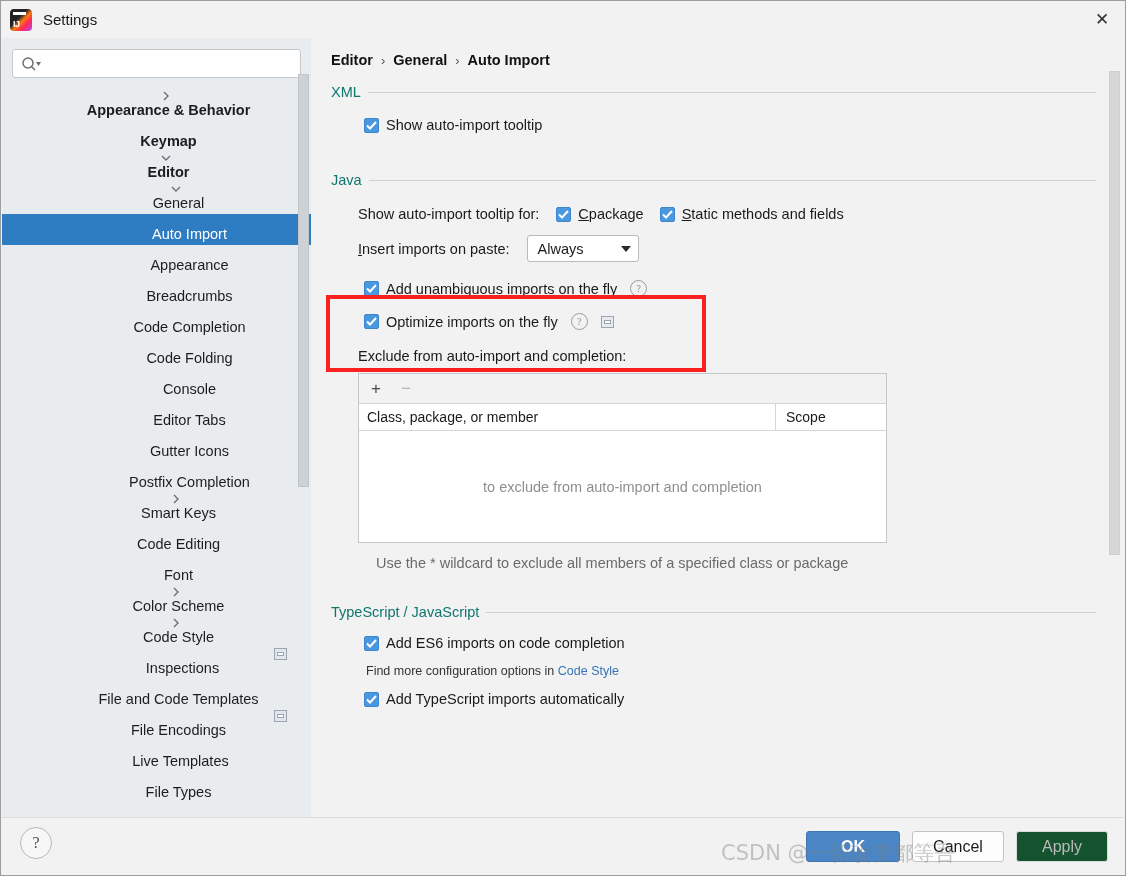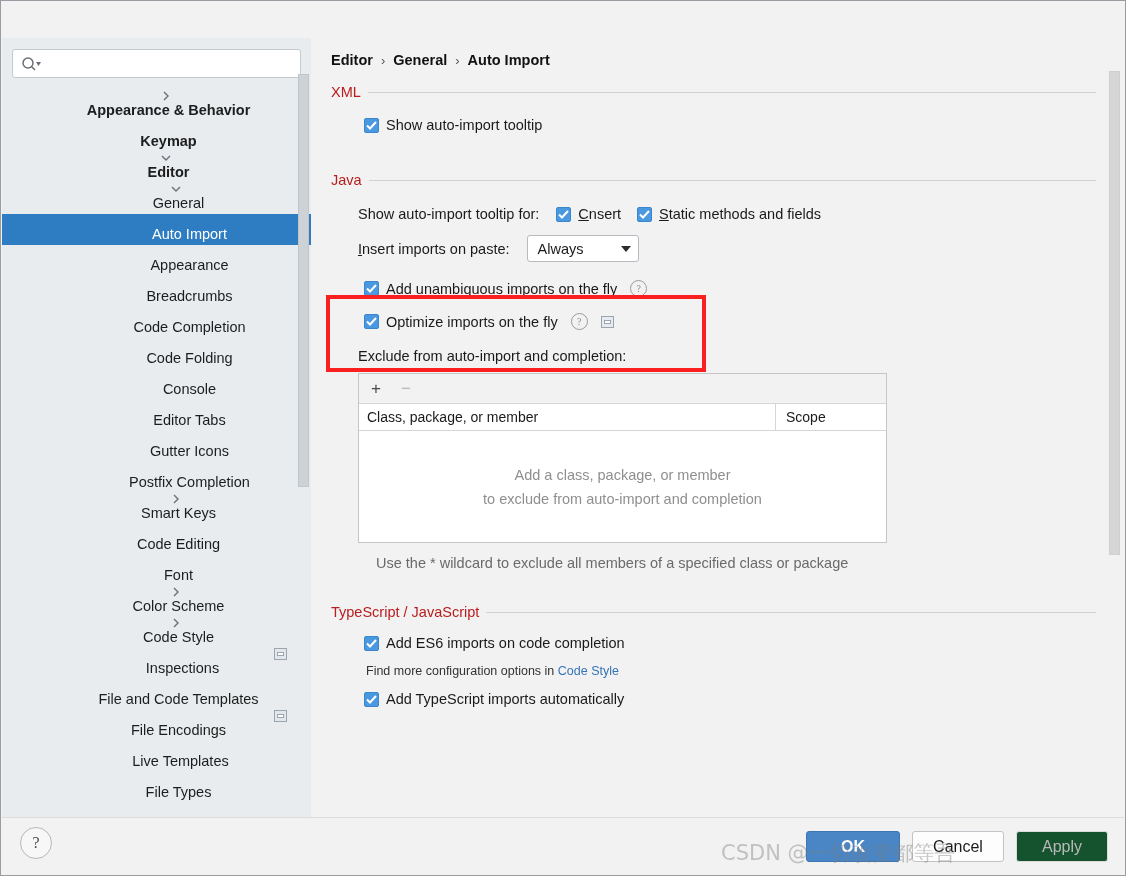--- a/index.html
+++ b/index.html
@@ -194,21 +194,21 @@
 
   .section {
     margin-top: 16px;
     padding: 0 28px 0 20px;
   }
   .section-header {
     display: flex;
     align-items: center;
     gap: 7px;
     font-size: 14.5px;
-    color: #b91c1c;
+    color: #0f766e;
   }
   .section-header .line {
     flex: 1;
     height: 1px;
     background: #d0d0d0;
   }
 
   .row {
     display: flex;
     align-items: center;
@@ -423,20 +423,28 @@
     white-space: nowrap;
     pointer-events: none;
     font-family: "DejaVu Sans", sans-serif;
   }
 </style>
 </head>
 <body>
 
 <div class="window">
 
+  <div class="titlebar">
+    <div class="app-icon">
+      <span class="bar"></span>
+      <span class="ij">IJ</span>
+    </div>
+    <div class="title-text">Settings</div>
+    <div class="close-btn">✕</div>
+  </div>
 
   <div class="sidebar">
     <div class="search-wrap">
       <div class="search-box">
         <span class="search-icon-g">
           <svg width="20" height="16" viewBox="0 0 20 16">
             <circle cx="7" cy="7" r="5" fill="none" stroke="#6a7077" stroke-width="1.5"></circle>
             <line x1="10.7" y1="10.7" x2="14" y2="14" stroke="#6a7077" stroke-width="1.6"></line>
             <polygon points="15,6 20,6 17.5,10" fill="#6a7077"></polygon>
           </svg>
@@ -605,21 +613,21 @@
         <span class="line"></span>
       </div>
 
       <div class="row" style="margin:18px 0 0 27px;">
         <span class="lbl">Show auto-import tooltip for:</span>
         <span class="cb" style="margin-left:10px;">
           <svg width="11" height="9" viewBox="0 0 11 9">
               <polyline points="1,4.5 4,7.5 10,1" fill="none" stroke="#fff" stroke-width="2"></polyline>
             </svg>
         </span>
-        <span class="lbl"><span class="mn">C</span><span>nsert</span></span>
+        <span class="lbl"><span class="mn">C</span><span>package</span></span>
         <span class="cb" style="margin-left:9px;">
           <svg width="11" height="9" viewBox="0 0 11 9">
               <polyline points="1,4.5 4,7.5 10,1" fill="none" stroke="#fff" stroke-width="2"></polyline>
             </svg>
         </span>
         <span class="lbl"><span class="mn">S</span><span>tatic methods and fields</span></span>
       </div>
 
       <div class="row" style="margin:13px 0 0 27px;">
         <span class="lbl"><span class="mn">I</span><span>nsert imports on paste:</span></span>
@@ -657,21 +665,20 @@
       <div class="table-wrap">
         <div class="table-toolbar">
           <span class="tb-btn">+</span>
           <span class="tb-btn disabled">−</span>
         </div>
         <div class="table-head">
           <div class="th-1">Class, package, or member</div>
           <div class="th-2">Scope</div>
         </div>
         <div class="table-body">
-          <div>Add a class, package, or member</div>
           <div>to exclude from auto-import and completion</div>
         </div>
       </div>
 
       <div class="hint">Use the * wildcard to exclude all members of a specified class or package</div>
     </div>
 
     <div class="section" style="margin-top:31px;">
       <div class="section-header">
         <span>TypeScript / JavaScript</span>

